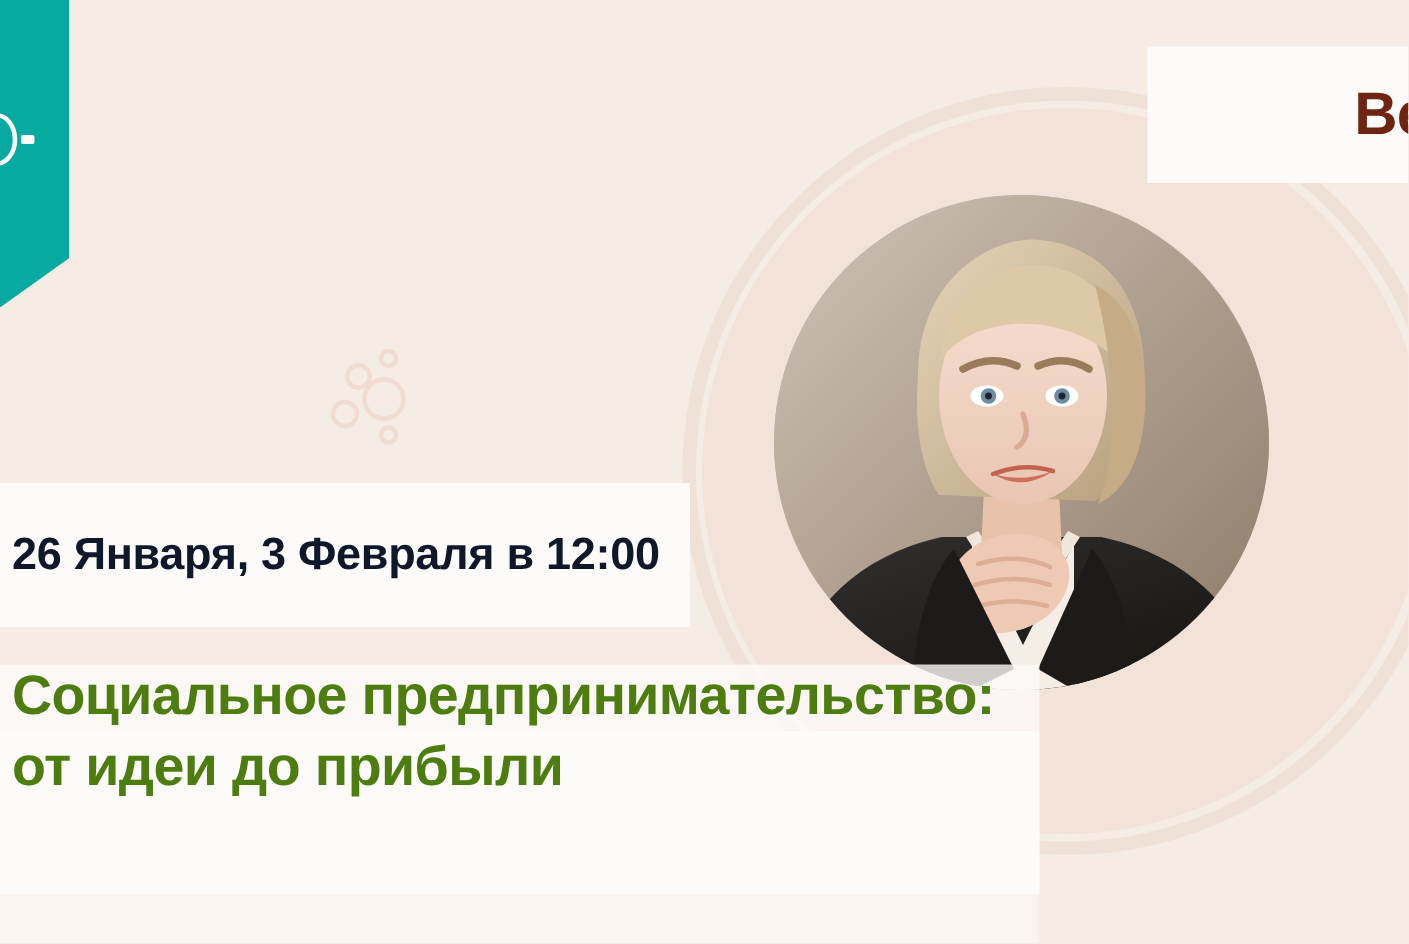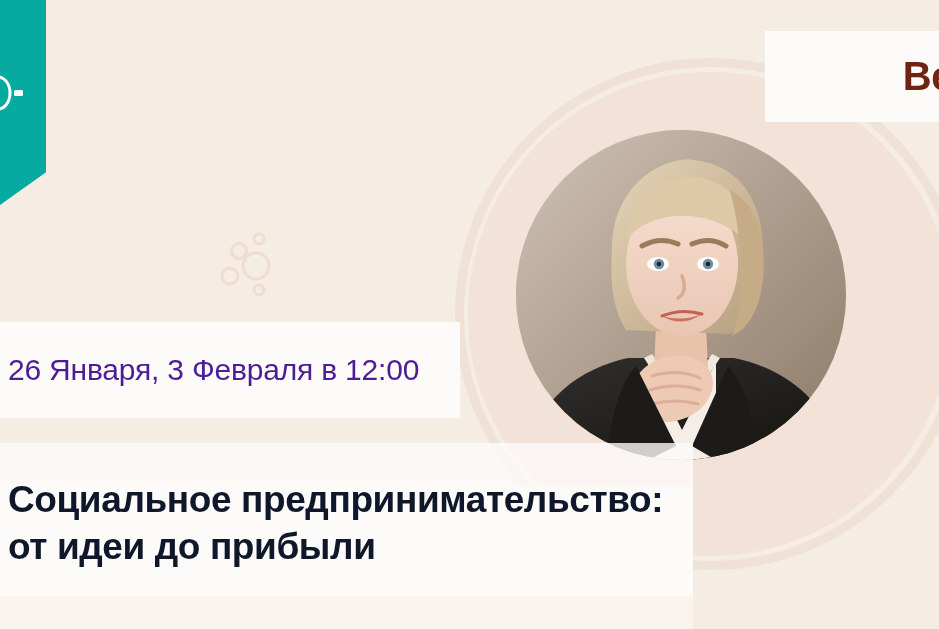--- a/index.html
+++ b/index.html
@@ -52,33 +52,33 @@
   }
   .topright-text {
     color:#6e2410; font-size:40px; font-weight:bold; letter-spacing:-.5px;
     white-space:nowrap; transform:translateX(14px);
   }
   .panel-date {
     left:0; top:322px; width:460px; height:96px;
     display:flex; align-items:center;
   }
   .date-text {
-    color:#4c1d95; font-size:30px; font-weight:normal;
+    color:#0f172a; font-size:30px; font-weight:bold;
     padding-left:8px; white-space:nowrap; letter-spacing:-.2px;
   }
   .panel-title-over {
     left:0; top:443px; width:693px; height:44px;
     background:rgba(253,251,250,.80);
   }
   .panel-title {
     left:0; top:487px; width:693px; height:109px;
   }
   .title-text {
-    position:absolute; left:8px; top:476px; width:680px;
-    color:#0f172a; font-size:37px; font-weight:bold; line-height:1.28;
+    position:absolute; left:8px; top:440px; width:680px;
+    color:#4d7c0f; font-size:37px; font-weight:bold; line-height:1.28;
     letter-spacing:-.4px; white-space:pre-line;
   }
   .bottom-strip {
     position:absolute; left:0; top:596px; width:693px; height:33px;
     background:#faf3ee;
   }
 </style>
 </head>
 <body>
 

